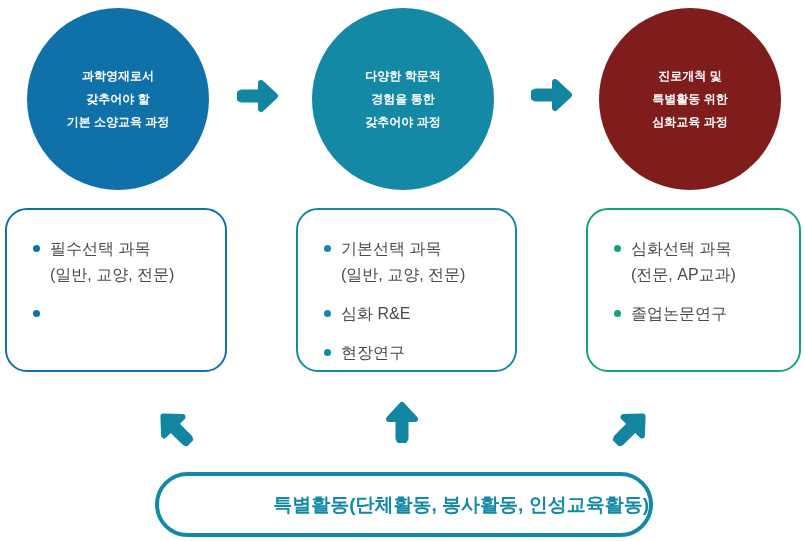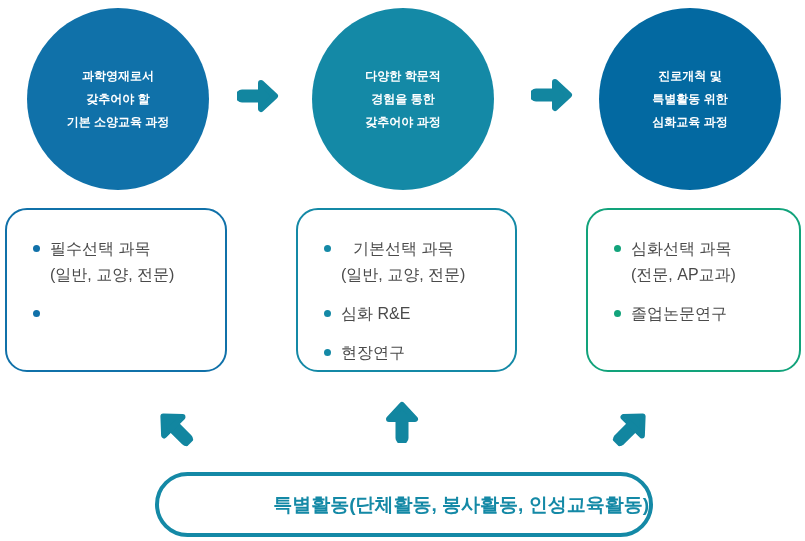--- a/index.html
+++ b/index.html
@@ -48,21 +48,21 @@
     position: absolute;
     top: 208px;
     height: 164px;
     box-sizing: border-box;
     border: 2.5px solid;
     border-radius: 22px;
     background: #ffffff;
     padding: 26px 14px 0 26px;
   }
   .box-1 { left: 5px;   width: 222px; }
-  .box-2 { left: 296px; width: 221px; text-align: center; }
+  .box-2 { left: 296px; width: 221px; }
   .box-3 { left: 586px; width: 215px; }
   .bullet-item {
     display: flex;
     align-items: flex-start;
     margin-bottom: 13px;
   }
   .bullet-dot {
     flex: 0 0 auto;
     width: 7px;
     height: 7px;
@@ -103,21 +103,21 @@
     <div>갖추어야 할</div>
     <div>기본 소양교육 과정</div>
   </div>
 
   <div class="circle circle-2" style="background-color: rgb(20, 137, 166); align-items: center;">
     <div>다양한 학문적</div>
     <div>경험을 통한</div>
     <div>갖추어야 과정</div>
   </div>
 
-  <div class="circle circle-3" style="background-color: #0369a1;">
+  <div class="circle circle-3" style="background-color: #7f1d1d;">
     <div>진로개척 및</div>
     <div>특별활동 위한</div>
     <div>심화교육 과정</div>
   </div>
 
   <div class="arrow arrow-right-1">
     <svg viewBox="0 0 46 40" width="46" height="40">
       <path d="M5 20 H24" fill="none" stroke-width="13" stroke-linecap="round" stroke="#1286A0"></path>
       <path d="M24 7 L38 20 L24 33 Z" stroke-width="6" stroke-linejoin="round" fill="#1286A0" stroke="#1286A0"></path>
     </svg>

